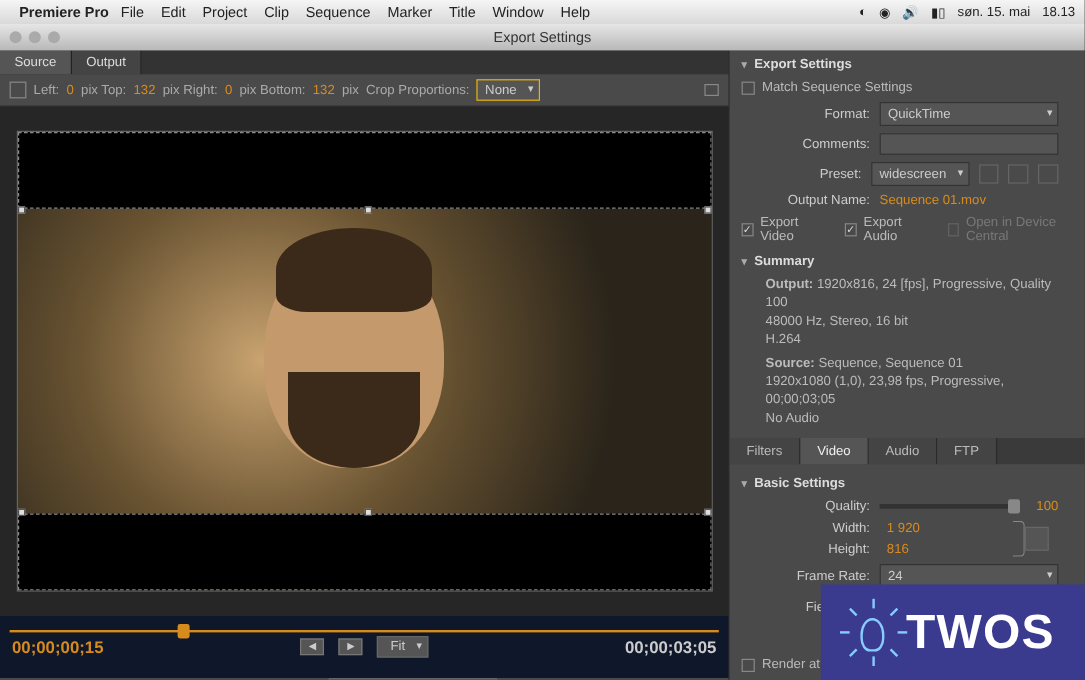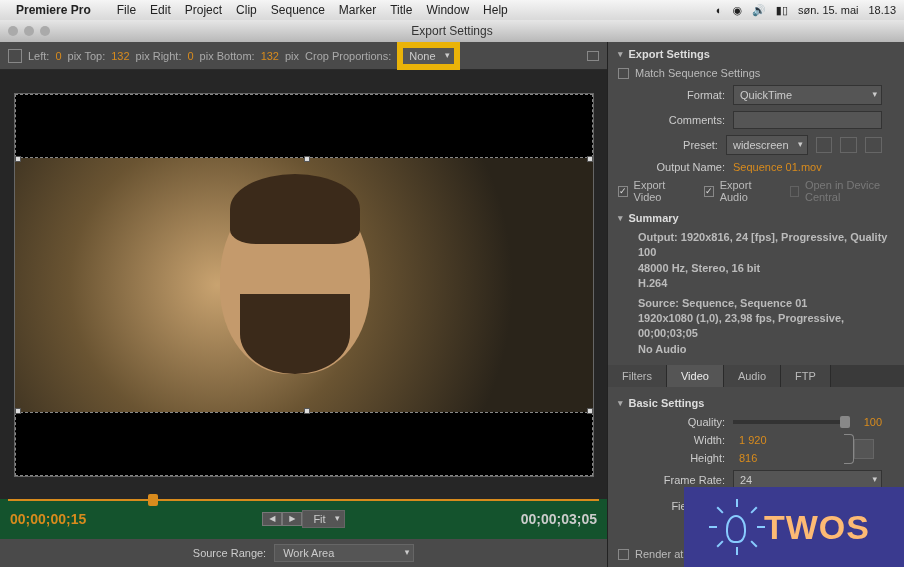--- a/index.html
+++ b/index.html
@@ -1,21 +1,21 @@
 <!DOCTYPE html>
 <html><head>
 <meta charset="utf-8">
 <style>
 * { box-sizing: border-box; margin: 0; padding: 0; font-family: Arial, Helvetica, sans-serif; }
 body { background: #3c3c3c; color: #bbb; font-size: 11px; width: 904px; height: 567px; overflow: hidden; position: relative; }
 
 
 .menubar { height: 20px; background: linear-gradient(#f5f5f5,#d9d9d9); display: flex; align-items: center; padding: 0 8px; color: #222; font-size: 12px; }
 .menubar .apple { font-size: 14px; margin-right: 8px; }
-.menubar .appname { font-weight: bold; margin-right: 26px; }
+.menubar .appname { font-weight: bold; margin-right: 10px; }
 .menubar .menu-item { margin-right: 14px; cursor: default; }
 .menubar .spacer { flex: 1; }
 .menubar .status { margin-left: 10px; font-size: 11px; }
 
 
 .dialog-bar { height: 22px; background: linear-gradient(#e6e6e6,#b8b8b8); display: flex; align-items: center; position: relative; }
 .dialog-bar .dots { display: flex; gap: 6px; margin-left: 8px; }
 .dialog-bar .dot { width: 10px; height: 10px; border-radius: 50%; background: #aaa; }
 .dialog-bar .title { position: absolute; left: 50%; transform: translateX(-50%); color: #333; font-size: 12px; }
 
@@ -27,41 +27,41 @@
 
 .left-tabs { display: flex; background: #333; height: 22px; }
 .left-tabs .tab { padding: 4px 12px; background: #444; color: #ddd; border-right: 1px solid #222; }
 .left-tabs .tab.active { background: #555; }
 
 
 .crop-bar { display: flex; align-items: center; gap: 6px; padding: 4px 8px; background: #4a4a4a; border-bottom: 1px solid #2a2a2a; height: 28px; }
 .crop-bar .icon { width: 14px; height: 14px; border: 1px solid #888; }
 .crop-bar .label { color: #aaa; }
 .crop-bar .val { color: #d88b1d; }
-.crop-bar .dropdown { background: #555; border: 6px solid #eab308; color: #ccc; padding: 2px 18px 2px 6px; position: relative; text-align: right; }
+.crop-bar .dropdown { background: #555; border: 1px solid #eab308; color: #ccc; padding: 2px 18px 2px 6px; position: relative; text-align: right; }
 .crop-bar .dropdown::after { content: "▾"; position: absolute; right: 4px; font-size: 9px; }
 .crop-bar .spacer { flex: 1; }
 .crop-bar .tiny-icon { width: 12px; height: 10px; border: 1px solid #888; }
 
 
 .preview-area { flex: 1; background: #262626; position: relative; display: flex; align-items: center; justify-content: center; padding: 20px 8px; }
 .preview-wrapper { width: 580px; position: relative; }
 .letterbox-top, .letterbox-bottom { position: absolute; left: 0; right: 0; height: 64px; background: #000; border: 1px dashed #888; }
 .letterbox-top { top: 0; }
 .letterbox-bottom { bottom: 0; }
 .preview-box { width: 580px; height: 384px; position: relative; overflow: hidden; border: 1px solid #666; }
 .preview-img { width: 100%; height: 100%; background: radial-gradient(circle at 35% 50%, #c9a370 0%, #6a5432 35%, #2a241a 70%); position: relative; }
 .face { position: absolute; top: 90px; left: 180px; width: 200px; height: 240px; }
 .head { width: 150px; height: 190px; background: #c49a6c; border-radius: 50% 50% 45% 45%; position: relative; margin: 0 auto; }
 .hair { position: absolute; top: -10px; left: 10px; right: 10px; height: 70px; background: #3b2a1a; border-radius: 50% 50% 20% 20%; }
 .beard { position: absolute; bottom: 0; left: 20px; right: 20px; height: 80px; background: #3b2a1a; border-radius: 0 0 50% 50%; }
 .handle { position: absolute; width: 6px; height: 6px; background: #ddd; border: 1px solid #555; }
 
 
-.timeline-bar { height: 40px; background: #14532d; display: flex; align-items: center; padding: 0 10px; }
+.timeline-bar { height: 52px; background: #0f172a; display: flex; align-items: center; padding: 0 10px; gap: 12px; }
 .tc { color: #d88b1d; font-size: 14px; font-weight: bold; }
 .tc.right { color: #ccc; }
 .timeline-bar .spacer { flex: 1; }
 .tiny-btn { width: 20px; height: 14px; border: 1px solid #777; background: #555; color: #ccc; font-size: 8px; text-align: center; line-height: 12px; }
 .fit-dd { background: #555; border: 1px solid #666; color: #ccc; padding: 2px 18px 2px 10px; position: relative; }
 .fit-dd::after { content: "▾"; position: absolute; right: 4px; font-size: 9px; }
 .scrub { position: absolute; left: 8px; right: 8px; bottom: 32px; height: 8px; }
 .scrub-line { height: 2px; background: #d88b1d; }
 .playhead { position: absolute; top: -5px; left: 140px; width: 10px; height: 12px; background: #d88b1d; border-radius: 2px; }
 
@@ -76,42 +76,42 @@
 .form-row { display: flex; align-items: center; padding: 3px 22px; gap: 8px; }
 .form-row .label { width: 95px; text-align: right; color: #ccc; }
 .r-dropdown { flex: 1; background: #555; border: 1px solid #333; color: #ccc; padding: 3px 18px 3px 6px; position: relative; max-width: 170px; }
 .r-dropdown::after { content: "▾"; position: absolute; right: 4px; font-size: 9px; }
 .r-input { flex: 1; background: #555; border: 1px solid #333; height: 18px; max-width: 188px; }
 .icon-btn { width: 18px; height: 16px; border: 1px solid #666; background: #4a4a4a; }
 .output-link { color: #d88b1d; cursor: pointer; }
 .check-row { display: flex; align-items: center; gap: 6px; padding: 3px 10px; }
 .check { width: 11px; height: 11px; border: 1px solid #888; display: inline-flex; align-items: center; justify-content: center; font-size: 9px; line-height: 9px; }
 .check.checked::after { content: "✓"; color: #ddd; }
-.summary { padding: 2px 10px 2px 30px; color: #bbb; line-height: 1.4; font-weight: bold; }
+.summary { padding: 2px 10px 2px 30px; color: #bbb; line-height: 1.4; }
 
 .tabs2 { display: flex; background: #3a3a3a; margin-top: 6px; }
 .tabs2 .tab { padding: 5px 14px; background: #444; color: #bbb; border-right: 1px solid #2a2a2a; }
 .tabs2 .tab.active { background: #555; color: #eee; }
 
 .basic-panel { padding: 4px 0; background: #4a4a4a; flex: 1; }
 .slider-track { flex: 1; max-width: 160px; height: 4px; background: #333; position: relative; }
 .slider-thumb { position: absolute; right: 0; top: -4px; width: 10px; height: 12px; background: #888; border-radius: 2px; }
 .orange-val { color: #d88b1d; margin-left: 6px; }
 .link-bracket { width: 10px; height: 30px; border: 1px solid #888; border-left: none; border-radius: 0 4px 4px 0; }
 .lock-box { width: 20px; height: 20px; border: 1px solid #666; background: #555; }
 .depth-row { display: flex; align-items: center; padding: 3px 10px; gap: 8px; }
 .depth-row .label { width: 95px; text-align: right; color: #ccc; }
 
 
 .overlay-logo { position: absolute; right: 0; bottom: 0; width: 220px; height: 80px; background: #3a3a8f; display: flex; align-items: center; justify-content: center; gap: 10px; }
 .bulb { width: 36px; height: 44px; position: relative; }
 .bulb-rays { position: absolute; inset: -6px; }
 .bulb-rays span { position: absolute; width: 2px; height: 8px; background: #8cf; left: 50%; top: 0; transform-origin: 50% 28px; }
 .bulb-body { width: 20px; height: 28px; border: 2px solid #8cf; border-radius: 50% 50% 40% 40%; margin: 10px auto 0; }
-.logo-text { color: #fdba74; font-size: 34px; font-weight: bold; letter-spacing: 1px; }
+.logo-text { color: #ffffff; font-size: 40px; font-weight: bold; letter-spacing: 1px; }
 </style>
 </head>
 <body>
 
 <div class="menubar">
   <span class="apple"></span>
   <span class="appname">Premiere Pro</span>
   <span class="menu-item">File</span>
   <span class="menu-item">Edit</span>
   <span class="menu-item">Project</span>
@@ -135,20 +135,24 @@
     <span class="dot"></span>
     <span class="dot"></span>
     <span class="dot"></span>
   </div>
   <span class="title">Export Settings</span>
 </div>
 
 <div class="content">
 
   <div class="left-pane">
+    <div class="left-tabs">
+      <div class="tab active">Source</div>
+      <div class="tab">Output</div>
+    </div>
     <div class="crop-bar">
       <span class="icon"></span>
       <span class="label">Left:</span>
       <span class="val">0</span>
       <span class="label">pix Top:</span>
       <span class="val">132</span>
       <span class="label">pix Right:</span>
       <span class="val">0</span>
       <span class="label">pix Bottom:</span>
       <span class="val">132</span>

